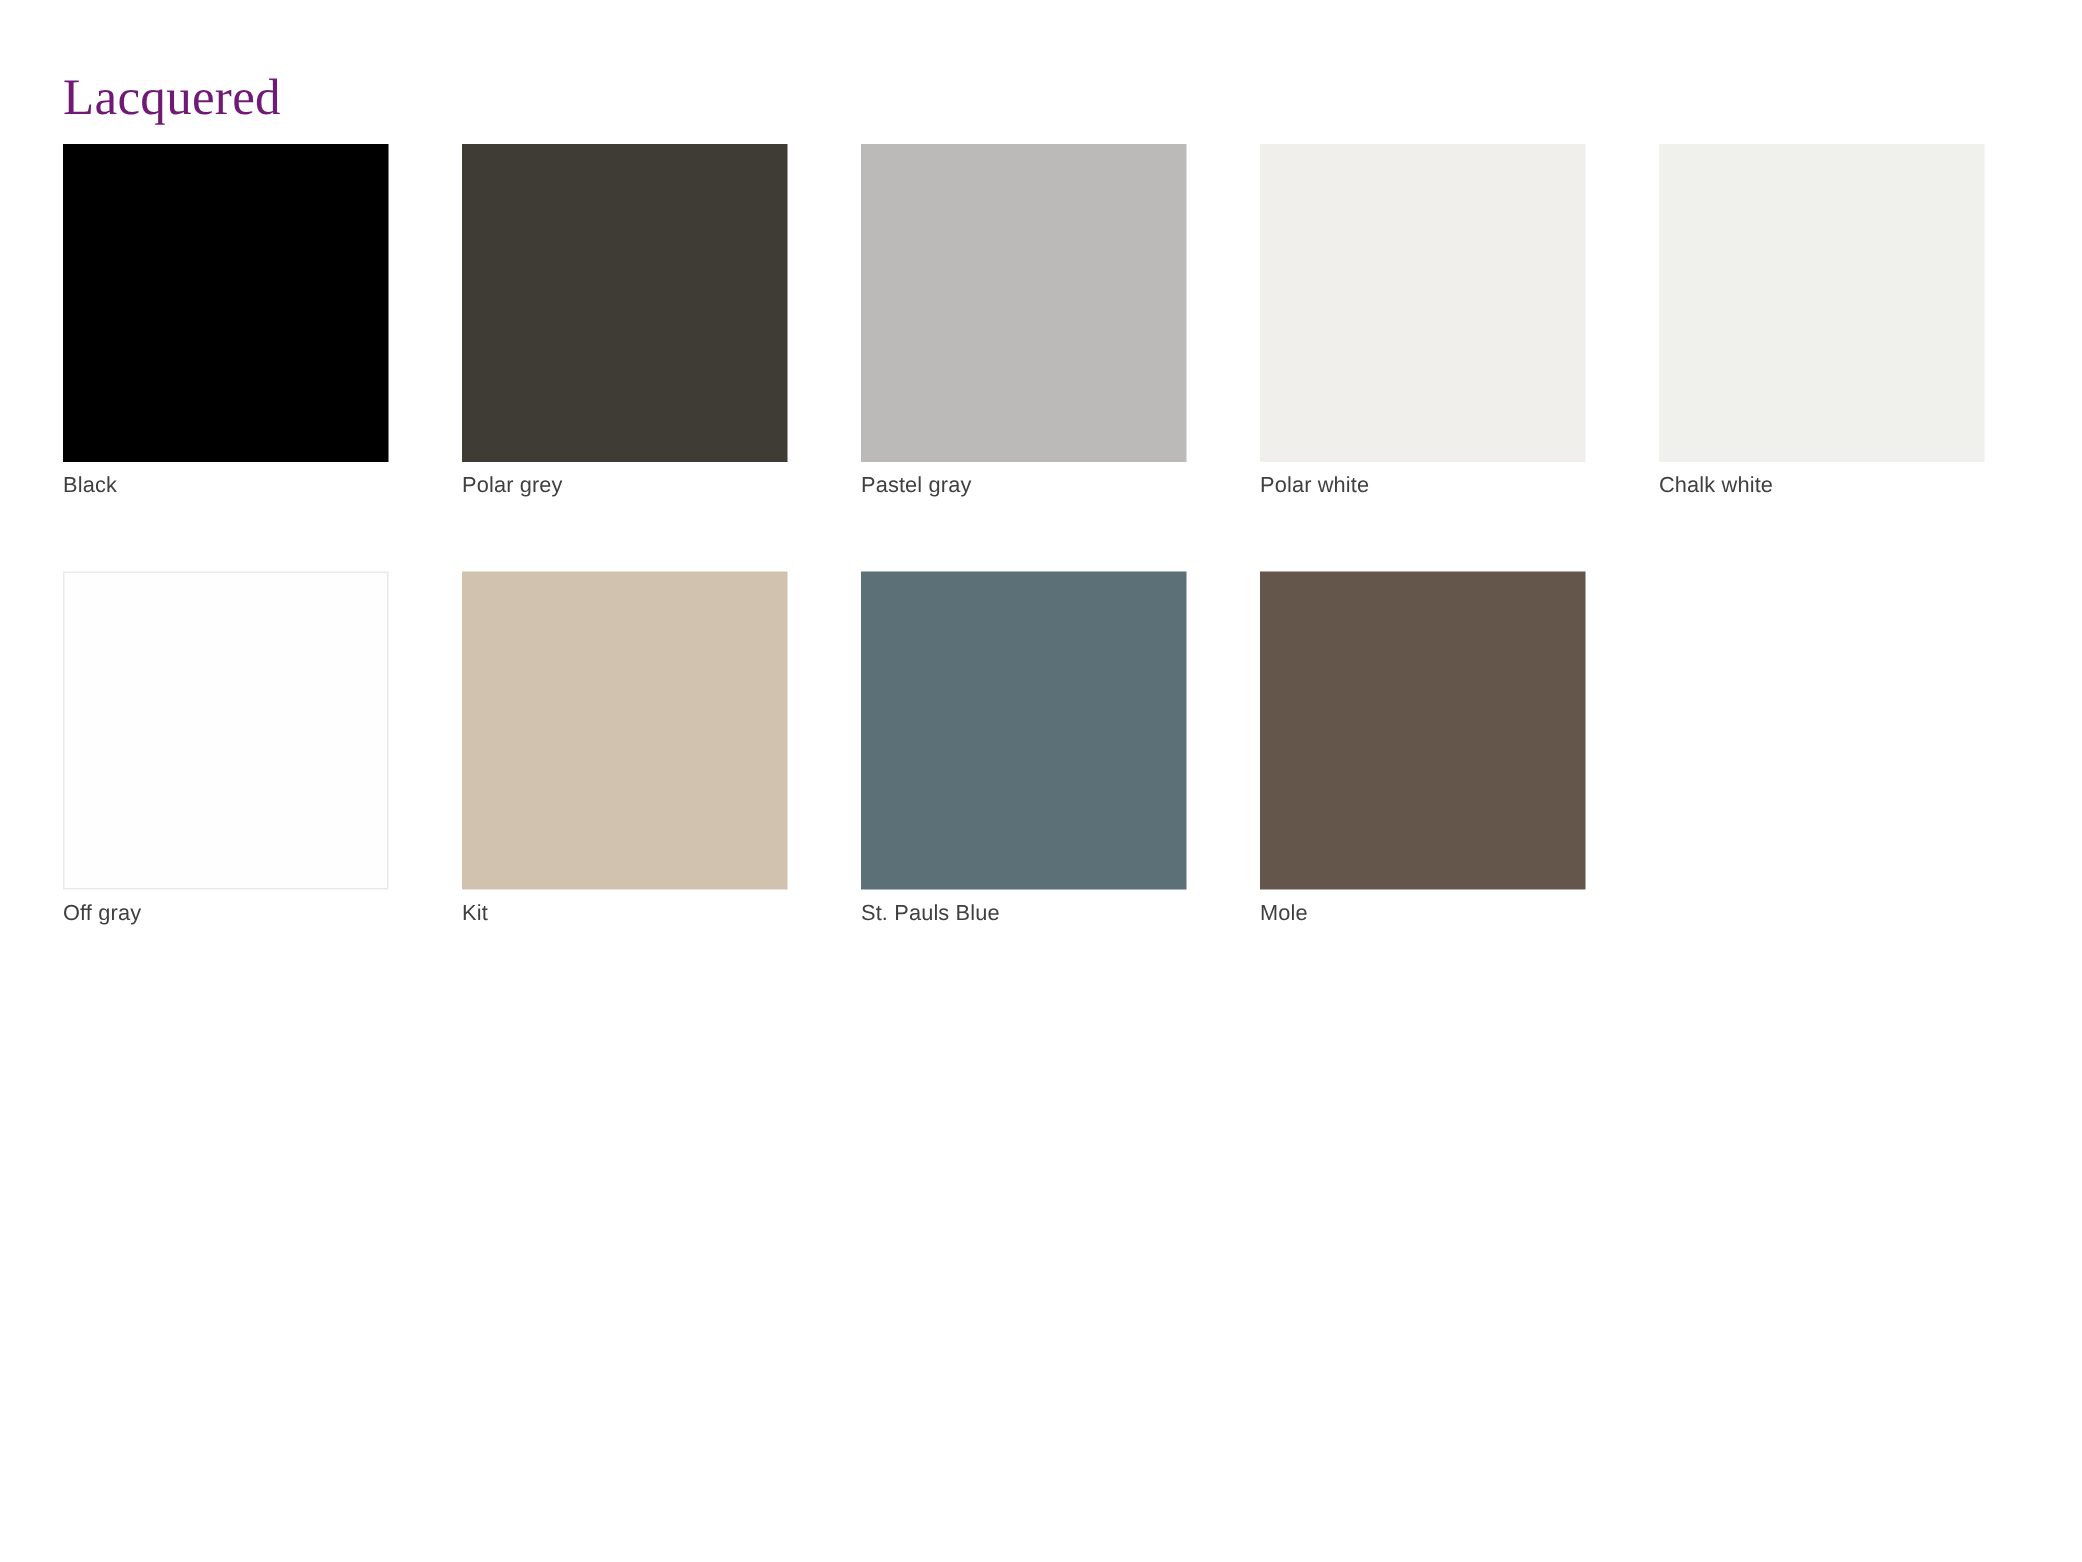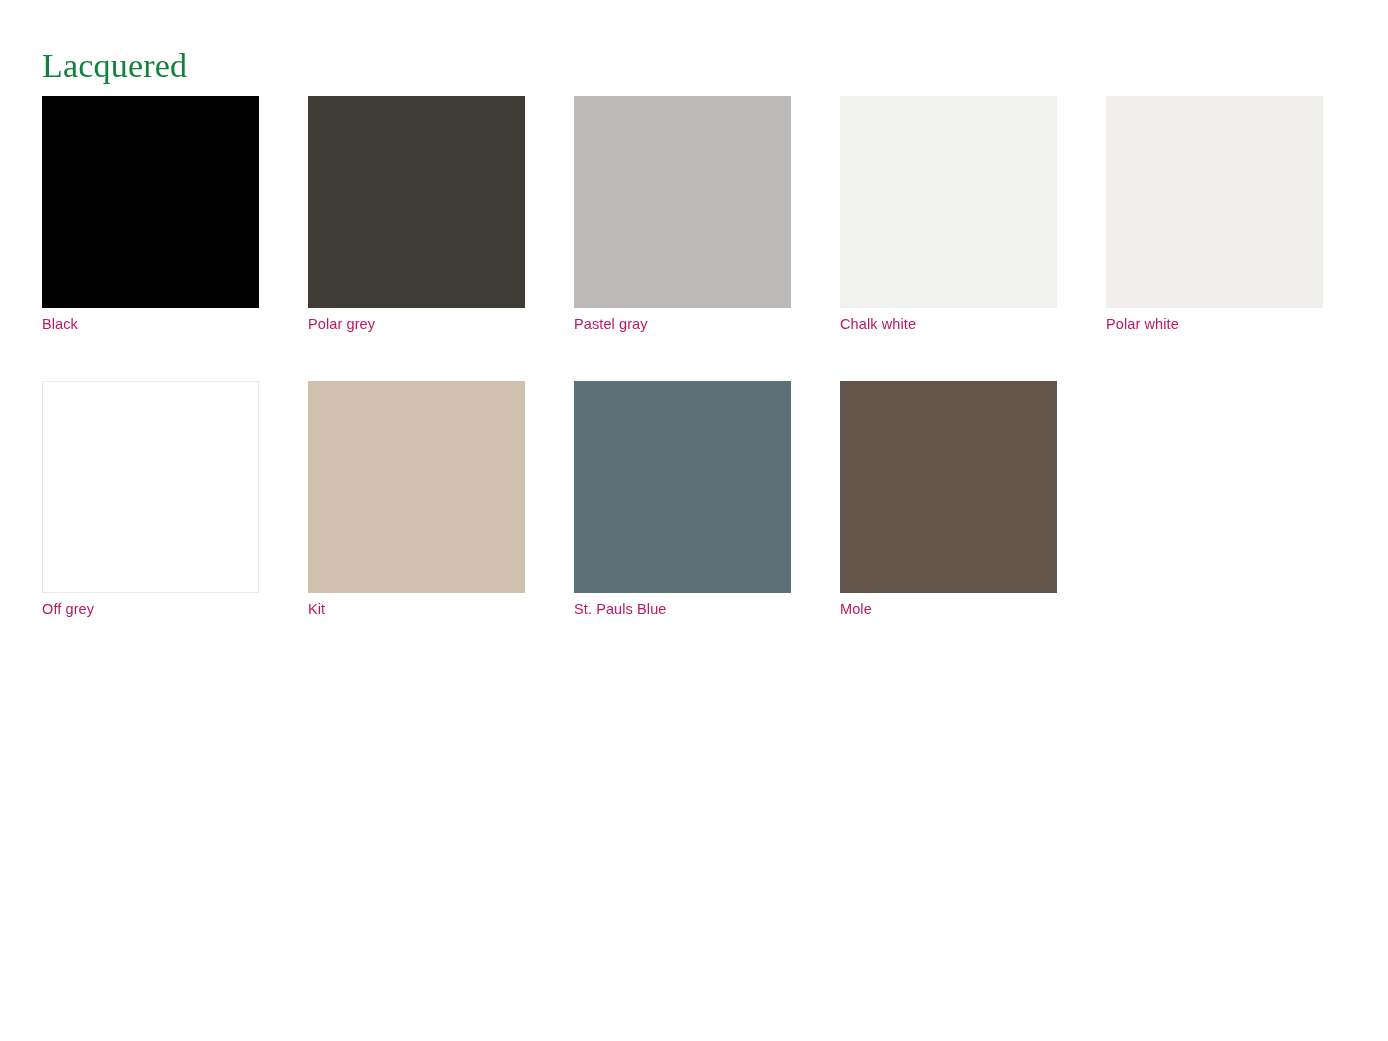--- a/index.html
+++ b/index.html
@@ -23,21 +23,21 @@
     box-sizing: border-box;
   }
   .page-title {
     position: absolute;
     left: 42px;
     top: 22px;
     font-family: "Liberation Serif", "DejaVu Serif", serif;
     font-size: 34px;
     line-height: 42px;
     font-weight: 400;
-    color: #15803d;
+    color: #701a75;
     letter-spacing: 0.2px;
     white-space: nowrap;
   }
   .swatch-grid {
     position: absolute;
     left: 42px;
     top: 96px;
     width: 1290px;
     display: grid;
     grid-template-columns: repeat(5, 217px);
@@ -55,21 +55,21 @@
   }
   .swatch-chip.bordered {
     border: 1px solid #e9e9e9;
   }
   .swatch-label {
     display: block;
     margin-top: 6px;
     font-family: "Liberation Sans", sans-serif;
     font-size: 14.5px;
     line-height: 20px;
-    color: #be185d;
+    color: #404040;
     letter-spacing: 0.1px;
     white-space: nowrap;
   }
 </style>
 </head>
 <body>
 
 <div class="page">
 
   <h1 class="page-title">Lacquered</h1>
@@ -81,30 +81,30 @@
       </div>
       <div class="swatch-cell">
         <div class="swatch-chip" style="background-color: rgb(63, 59, 53);"></div>
         <span class="swatch-label">Polar grey</span>
       </div>
       <div class="swatch-cell">
         <div class="swatch-chip" style="background-color: rgb(188, 186, 184);"></div>
         <span class="swatch-label">Pastel gray</span>
       </div>
       <div class="swatch-cell">
+        <div class="swatch-chip" style="background-color: rgb(240, 239, 235);"></div>
+        <span class="swatch-label">Polar white</span>
+      </div>
+      <div class="swatch-cell">
         <div class="swatch-chip" style="background-color: rgb(240, 240, 236);"></div>
         <span class="swatch-label">Chalk white</span>
       </div>
       <div class="swatch-cell">
-        <div class="swatch-chip" style="background-color: rgb(240, 239, 235);"></div>
-        <span class="swatch-label">Polar white</span>
-      </div>
-      <div class="swatch-cell">
         <div class="swatch-chip bordered" style="background-color: rgb(254, 254, 254);"></div>
-        <span class="swatch-label">Off grey</span>
+        <span class="swatch-label">Off gray</span>
       </div>
       <div class="swatch-cell">
         <div class="swatch-chip" style="background-color: rgb(209, 194, 175);"></div>
         <span class="swatch-label">Kit</span>
       </div>
       <div class="swatch-cell">
         <div class="swatch-chip" style="background-color: rgb(92, 112, 119);"></div>
         <span class="swatch-label">St. Pauls Blue</span>
       </div>
       <div class="swatch-cell">

